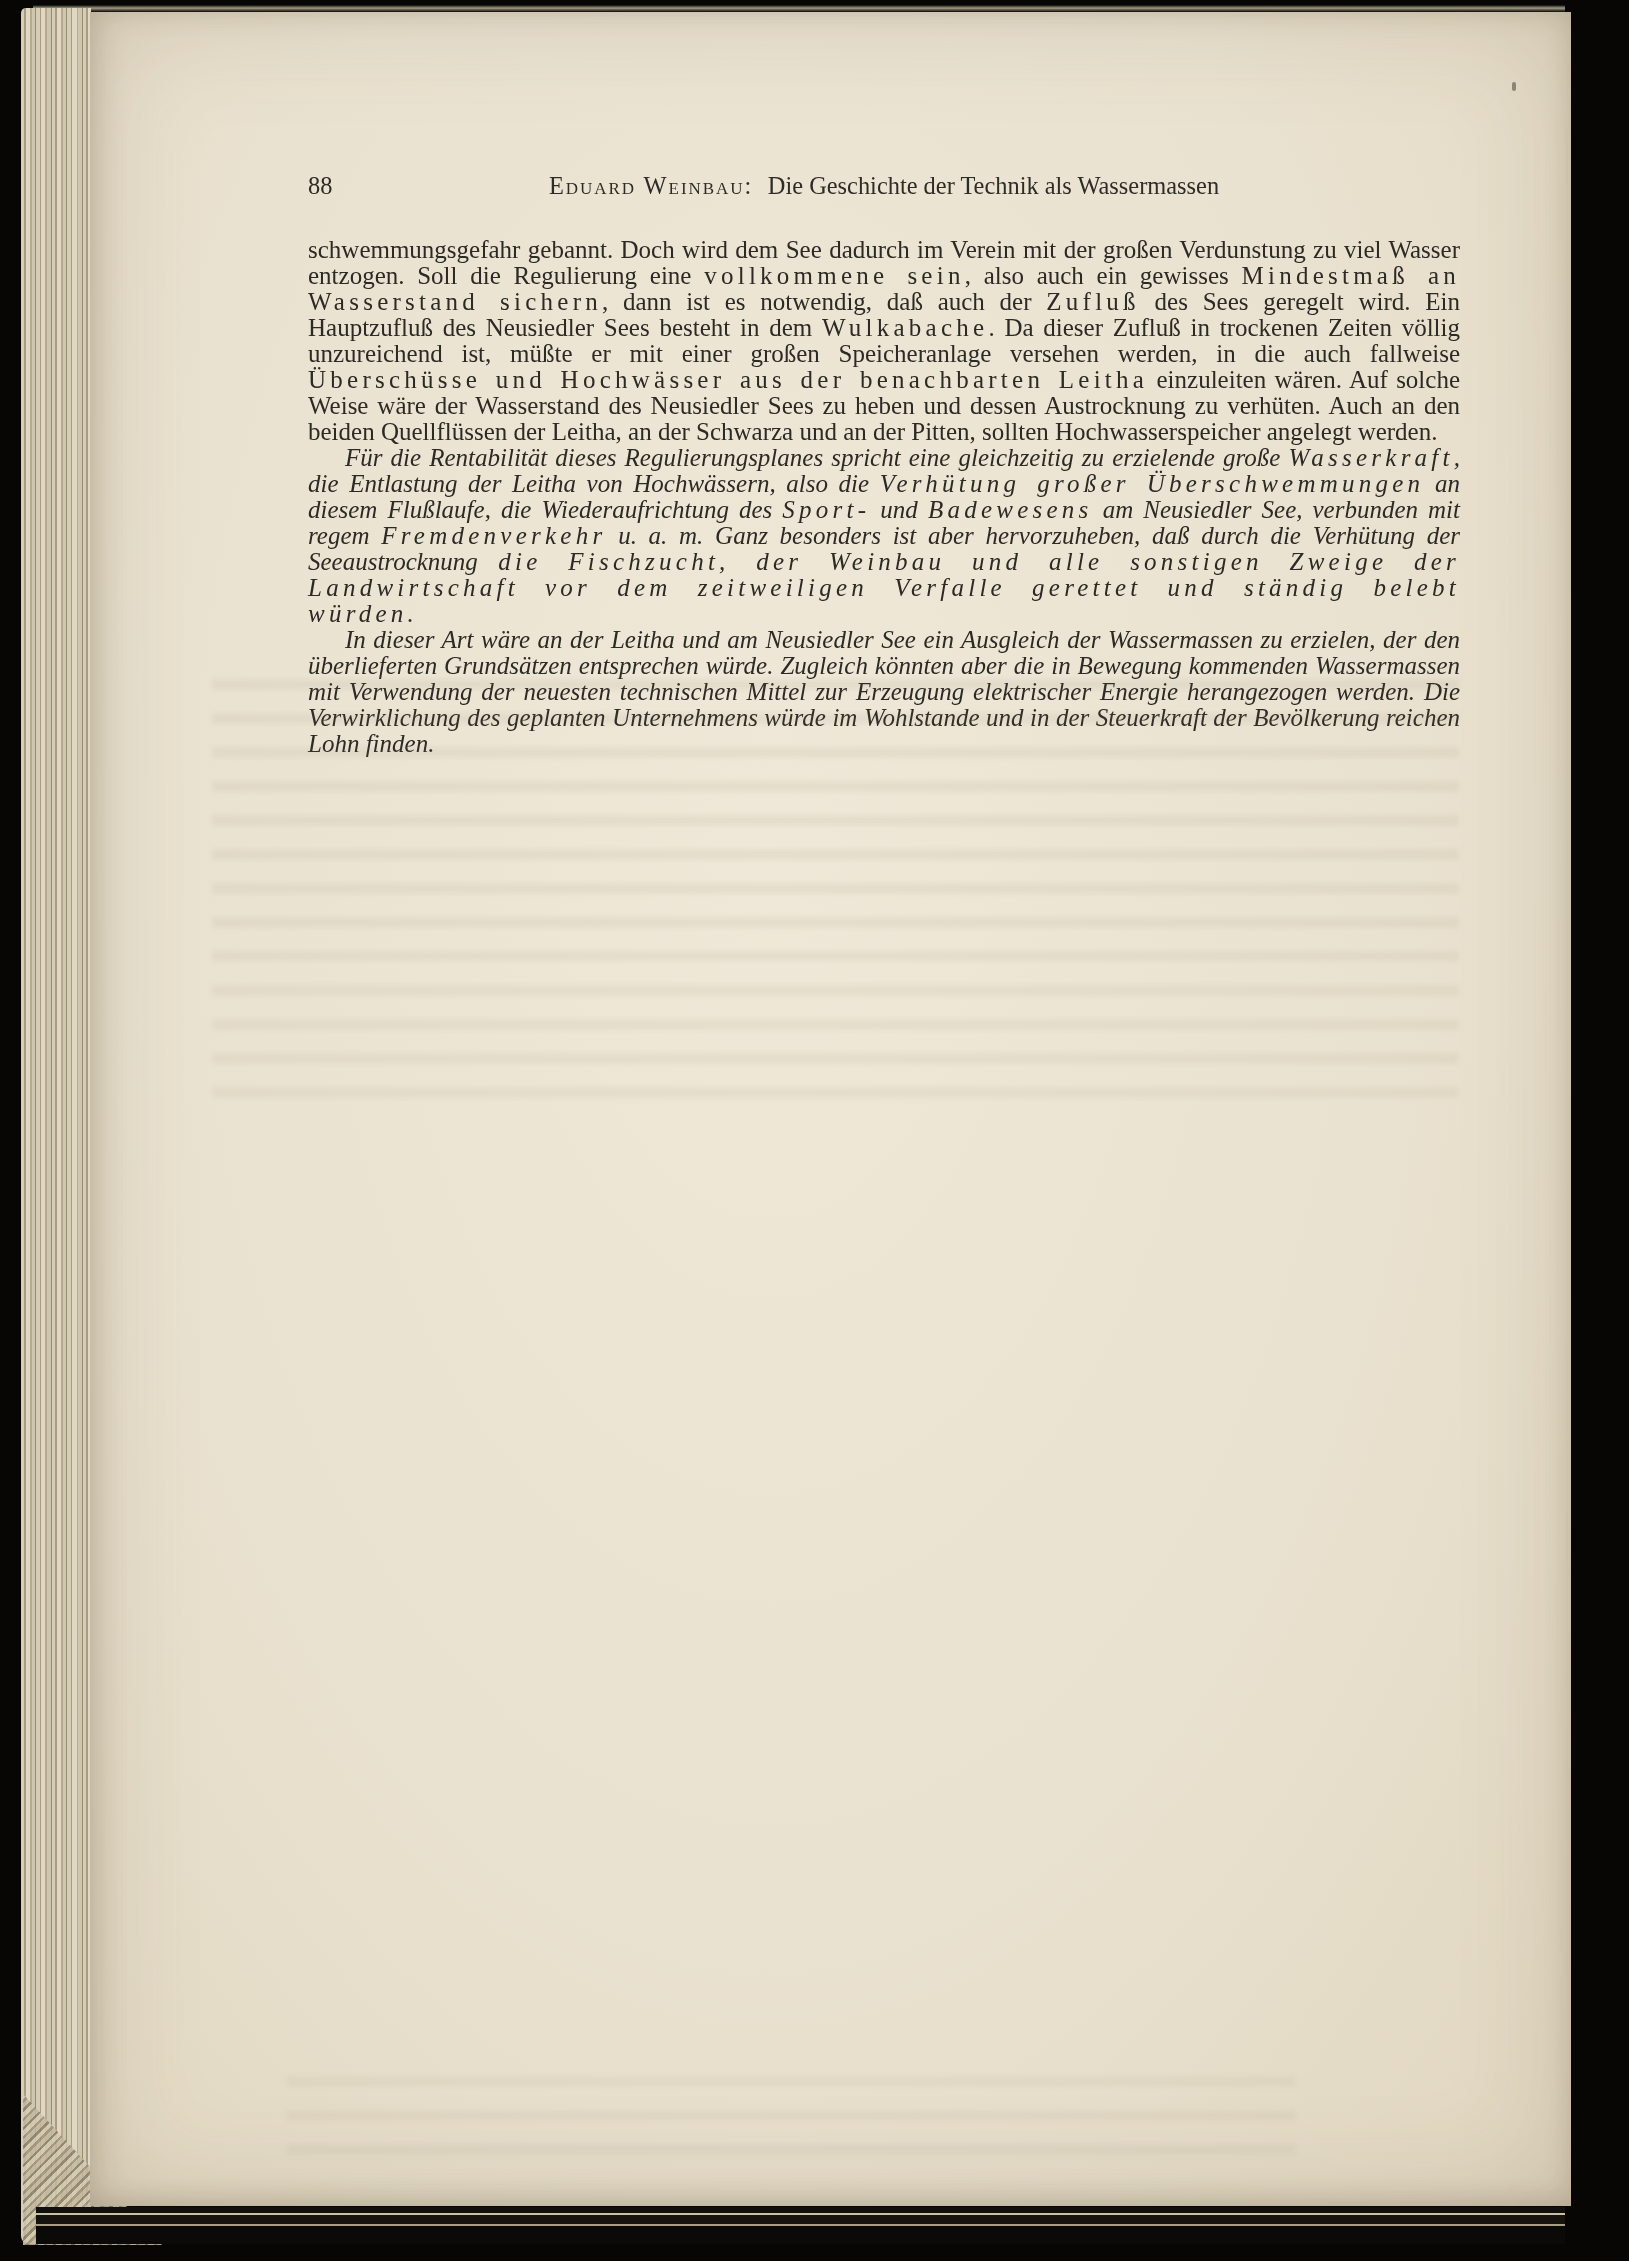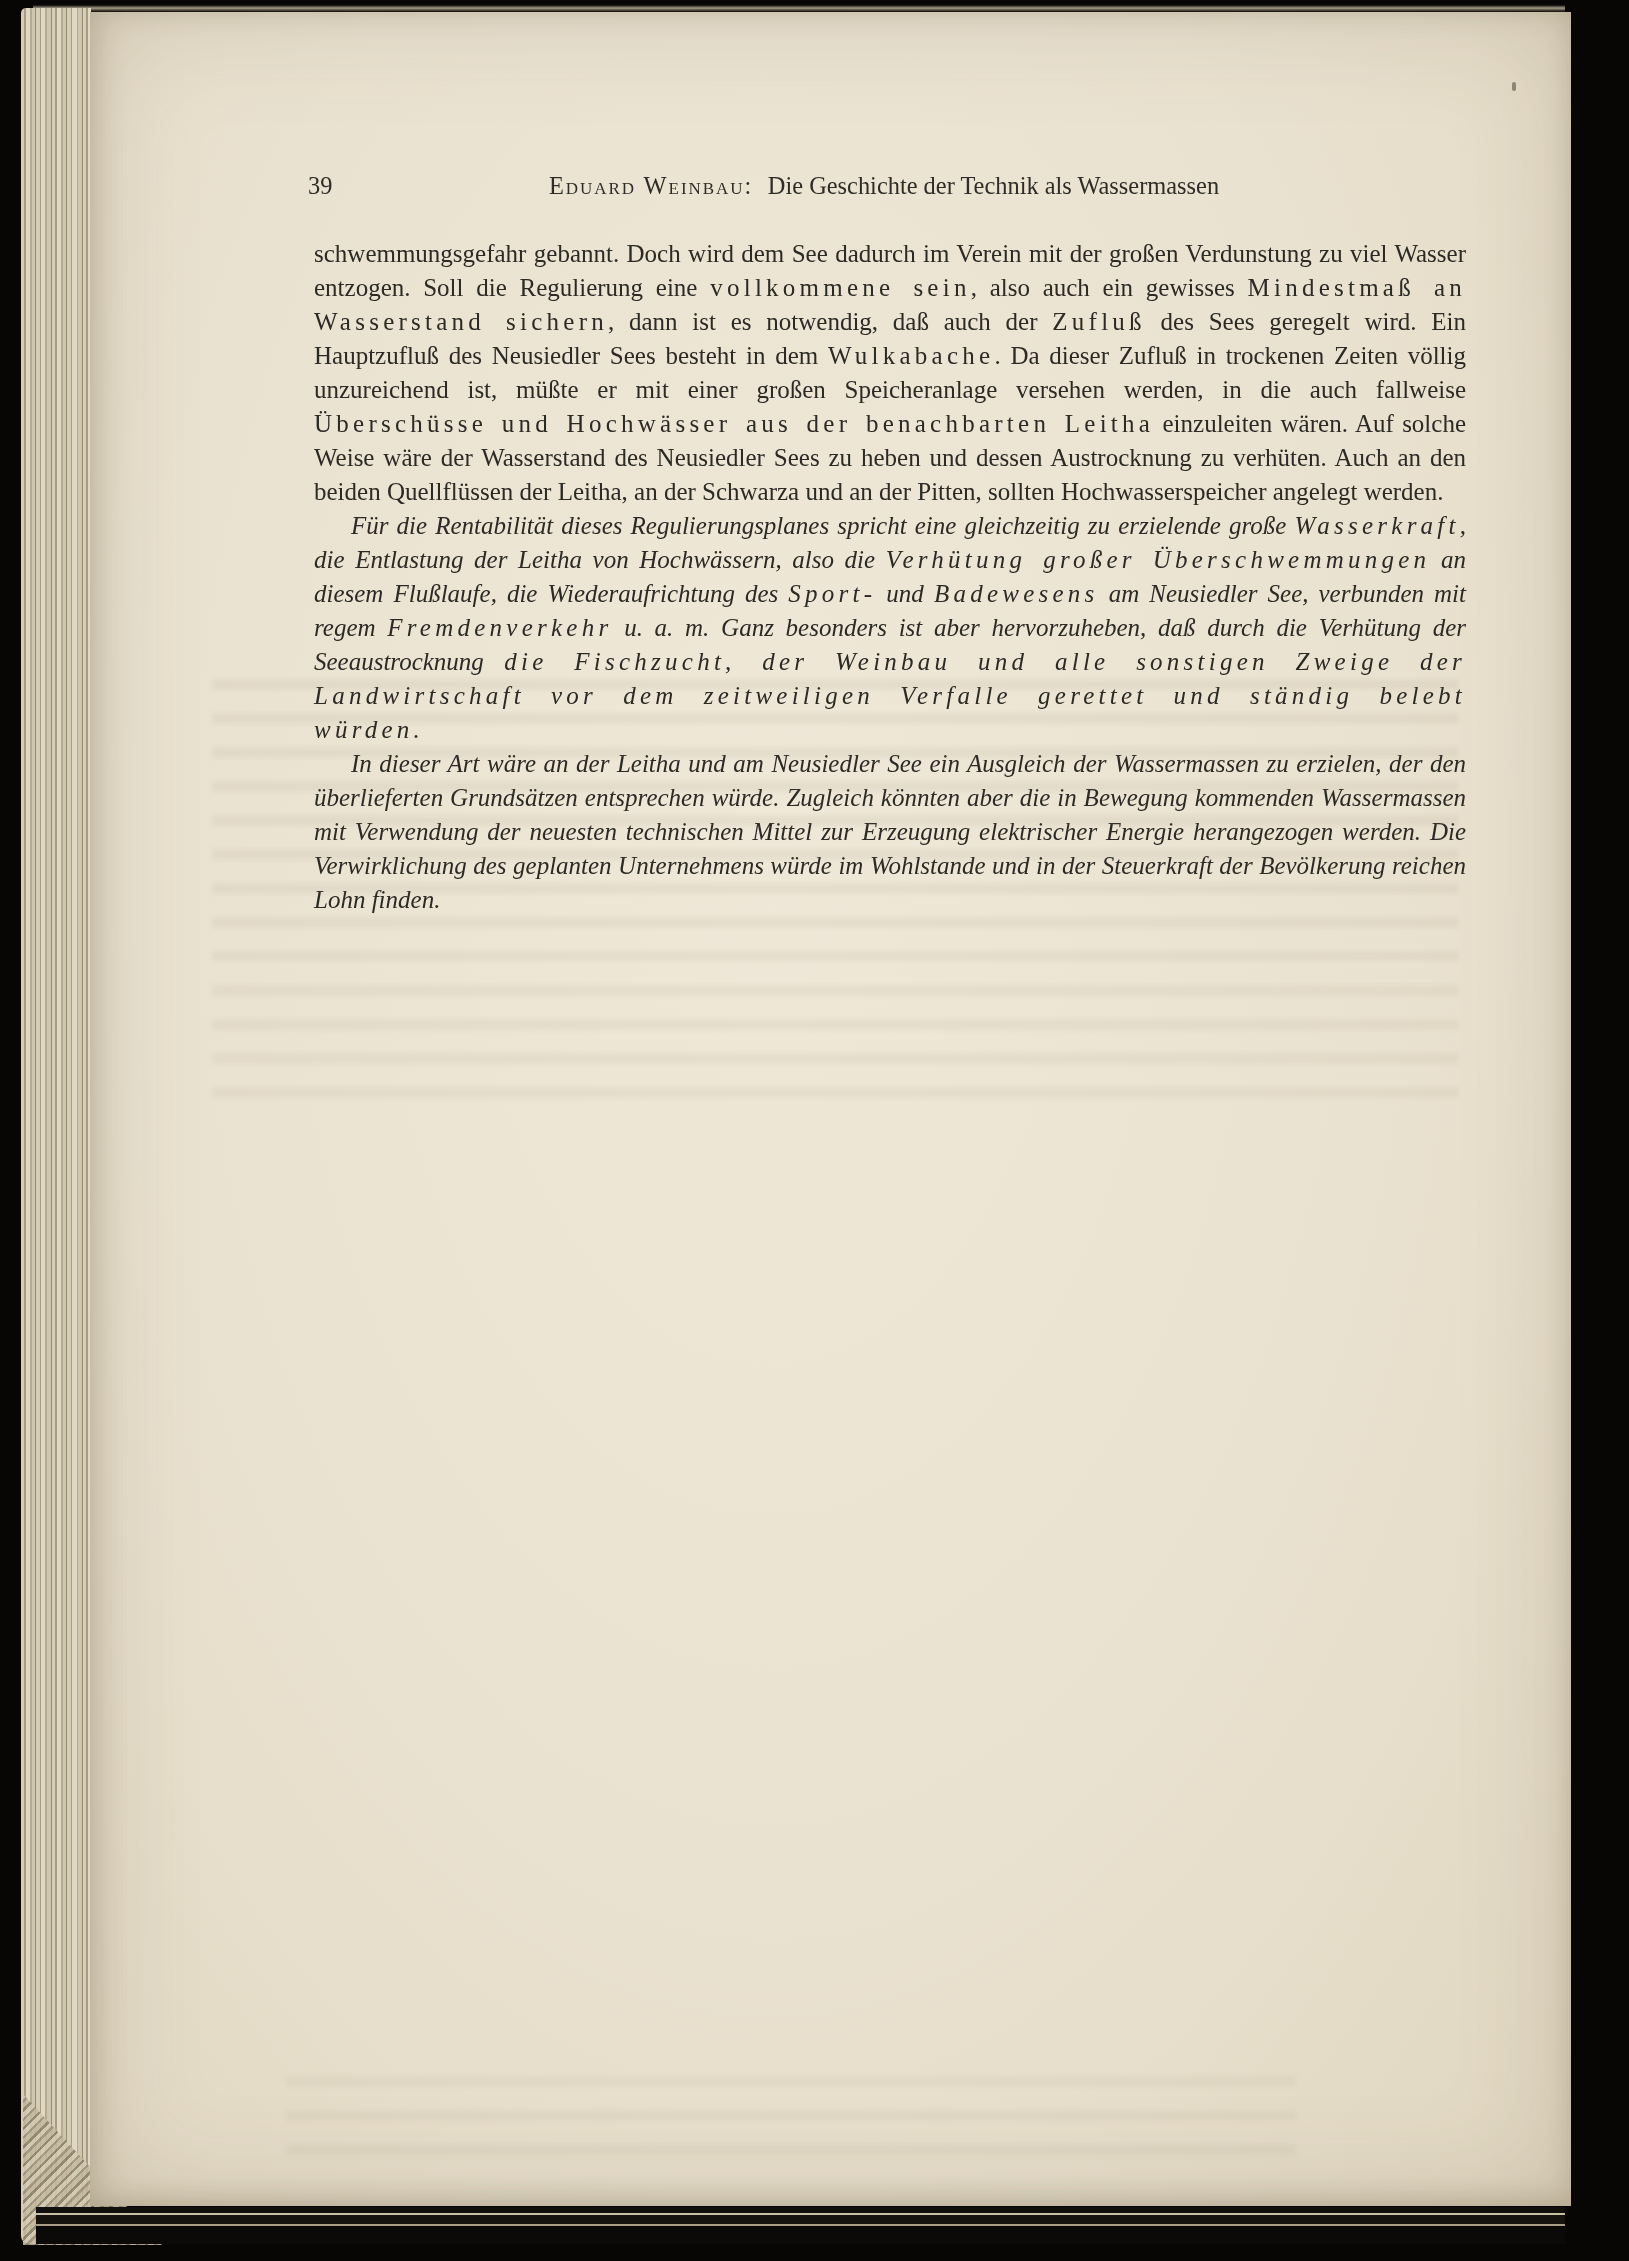--- a/index.html
+++ b/index.html
@@ -98,24 +98,23 @@
   }
   .running .title-rest {
     margin-left: 0.35em;
   }
   .body-text {
     position: absolute;
     top: 225px;
     left: 218px;
     width: 1152px;
     font-size: 25px;
-    line-height: 34px;
+    line-height: 26px;
     text-align: justify;
     color: #2c2a25;
-    margin-left: 6px;
   }
   .para {
     margin: 0;
     padding: 0;
   }
   .para.indent {
     text-indent: 37px;
     font-style: italic;
   }
   .sperr {
@@ -158,21 +157,21 @@
 <body>
 
 <div class="scan">
   <div class="edges-top"></div>
   <div class="edges-left"></div>
   <div class="corner-fan"></div>
   <div class="edges-bottom"></div>
 
   <div class="page">
     <div class="header">
-      <span class="pagenum">39</span>
+      <span class="pagenum">88</span>
       <span class="running">
         <span class="sc">Eduard Weinbau:</span>
         <span class="title-rest">Die Geschichte der Technik als Wassermassen</span>
       </span>
     </div>
 
     <div class="body-text" id="page-body">
         <p class="para"><span class="plain">schwemmungsgefahr gebannt. Doch wird dem See dadurch im Verein mit der großen Verdunstung zu viel Wasser entzogen. Soll die Regulierung eine </span><span class="sperr">vollkommene sein</span><span class="plain">, also auch ein gewisses </span><span class="sperr">Mindestmaß an Wasserstand sichern</span><span class="plain">, dann ist es notwendig, daß auch der </span><span class="sperr">Zufluß</span><span class="plain"> des Sees geregelt wird. Ein Hauptzufluß des Neusiedler Sees besteht in dem </span><span class="sperr">Wulkabache</span><span class="plain">. Da dieser Zufluß in trockenen Zeiten völlig unzureichend ist, müßte er mit einer großen Speicheranlage versehen werden, in die auch fallweise </span><span class="sperr">Überschüsse und Hochwässer aus der benachbarten Leitha</span><span class="plain"> einzuleiten wären. Auf solche Weise wäre der Wasserstand des Neusiedler Sees zu heben und dessen Austrocknung zu verhüten. Auch an den beiden Quellflüssen der Leitha, an der Schwarza und an der Pitten, sollten Hochwasserspeicher angelegt werden.</span></p>
         <p class="para indent"><span class="plain">Für die Rentabilität dieses Regulierungsplanes spricht eine gleichzeitig zu erzielende große </span><span class="sperr">Wasserkraft</span><span class="plain">, die Entlastung der Leitha von Hochwässern, also die </span><span class="sperr">Verhütung großer Überschwemmungen</span><span class="plain"> an diesem Flußlaufe, die Wiederaufrichtung des </span><span class="sperr">Sport-</span><span class="plain"> und </span><span class="sperr">Badewesens</span><span class="plain"> am Neusiedler See, verbunden mit regem </span><span class="sperr">Fremdenverkehr</span><span class="plain"> u. a. m. Ganz besonders ist aber hervorzuheben, daß durch die Verhütung der Seeaustrocknung </span><span class="sperr">die Fischzucht, der Weinbau und alle sonstigen Zweige der Landwirtschaft vor dem zeitweiligen Verfalle gerettet und ständig belebt würden</span><span class="plain">.</span></p>
         <p class="para indent"><span class="plain">In dieser Art wäre an der Leitha und am Neusiedler See ein Ausgleich der Wassermassen zu erzielen, der den überlieferten Grundsätzen entsprechen würde. Zugleich könnten aber die in Bewegung kommenden Wassermassen mit Verwendung der neuesten technischen Mittel zur Erzeugung elektrischer Energie herangezogen werden. Die Verwirklichung des geplanten Unternehmens würde im Wohlstande und in der Steuerkraft der Bevölkerung reichen Lohn finden.</span></p>

